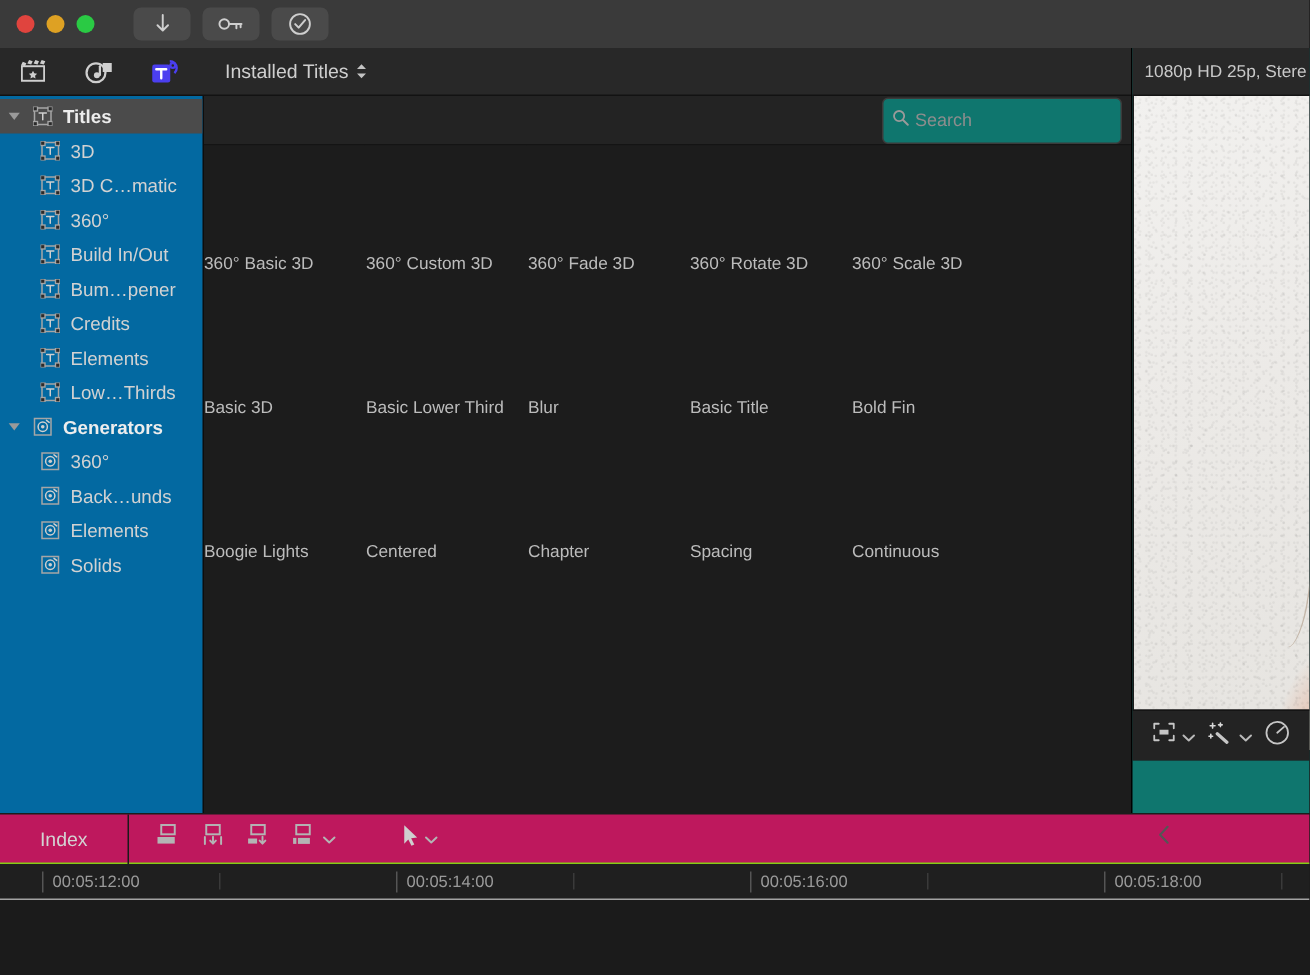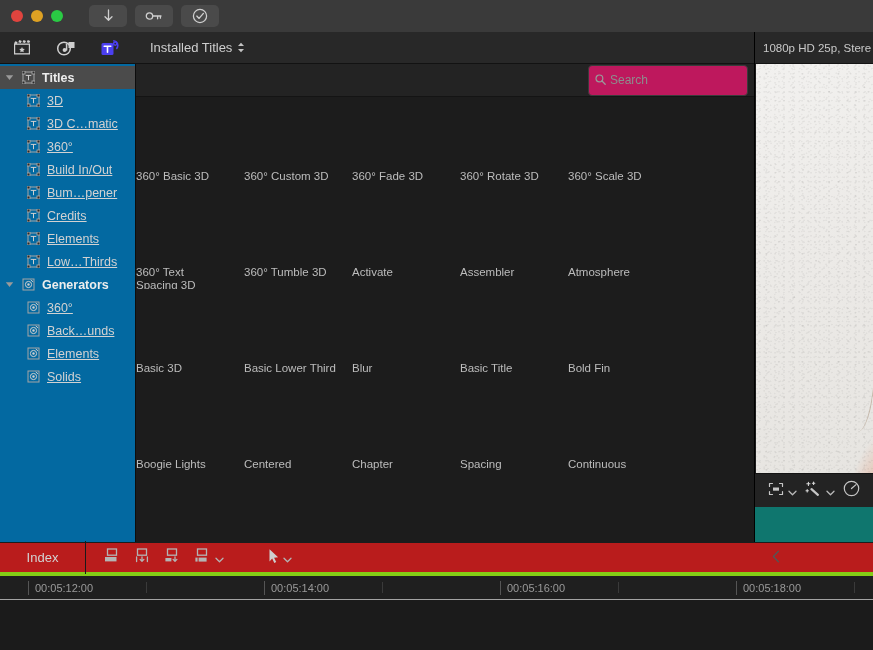--- a/index.html
+++ b/index.html
@@ -55,35 +55,35 @@
     position:absolute; left:0; top:32px; width:136px; height:478px;
     background:#0369a1; border-right:1px solid #0d0d0d;
     padding-top:2px; overflow:hidden;
   }
   .side-row {
     height:23px; display:flex; align-items:center; gap:6px;
     padding-left:4px; color:#d2d2d2; font-size:12.5px; white-space:nowrap;
   }
   .side-row.selected { background:#4b4b4b; }
   .side-row.group { font-weight:bold; color:#ededed; }
-  .side-row.child { padding-left:26px;text-decoration:underline; }
+  .side-row.child { padding-left:26px; }
   .disc {
     width:11px; display:flex; align-items:center; justify-content:center;
   }
   .disc svg{ display:block; }
   .side-ico { width:15px; height:15px; display:flex; align-items:center; justify-content:center; }
 
   
   .searchbar {
     position:absolute; left:136px; top:32px; width:618px; height:33px;
     background:#232323; border-bottom:1px solid #141414;
     display:flex; align-items:center; justify-content:flex-end; padding-right:6px;
   }
   .search-field {
-    width:160px; height:31px; background:#be185d; border:1px solid #3b3b3b;
+    width:160px; height:31px; background:#0f766e; border:1px solid #3b3b3b;
     border-radius:4px; display:flex; align-items:center; gap:4px; padding:0 6px;
   }
   .search-field input {
     background:transparent; border:none; outline:none; color:#d0d0d0;
     font-size:12px; font-family:"Liberation Sans", sans-serif; width:130px;
   }
   .search-field input::placeholder { color:#8d8d8d; }
 
   
   .grid {
@@ -142,21 +142,21 @@
   .viewer-bottom {
     position:absolute; left:0; bottom:0; width:119px; height:34px;
     background:#232323; border-top:1px solid #141414;
     display:flex; align-items:center; gap:8px; padding-left:13px;
   }
   .vb-item { display:flex; align-items:center; gap:4px; }
 
   
   .indexbar {
     position:absolute; left:0; top:543px; width:873px; height:33px;
-    background:#b91c1c; border-bottom:4px solid #84cc16;
+    background:#be185d; border-bottom:1px solid #84cc16;
     display:flex; align-items:center;
   }
   .index-btn {
     width:86px; height:33px; display:flex; align-items:center; justify-content:center;
     color:#d3d3d3; font-size:13px; border-right:1px solid #1a1a1a;
   }
   .tl-tools { display:flex; align-items:center; gap:10px; padding-left:16px; }
   .tl-tool { display:flex; align-items:center; gap:3px; }
   .collapse-chev {
     position:absolute; left:772px; top:50%; transform:translateY(-50%);
@@ -468,43 +468,20 @@
               <div class="thumb"></div>
               <div class="cell-label">360° Fade 3D</div>
             </div>
             <div class="cell">
               <div class="thumb"></div>
               <div class="cell-label">360° Rotate 3D</div>
             </div>
             <div class="cell">
               <div class="thumb"></div>
               <div class="cell-label">360° Scale 3D</div>
-            </div>
-          </div>
-          <div class="grid-row">
-            <div class="cell">
-              <div class="thumb"></div>
-              <div class="cell-label">360° Text
-Spacing 3D</div>
-            </div>
-            <div class="cell">
-              <div class="thumb"></div>
-              <div class="cell-label">360° Tumble 3D</div>
-            </div>
-            <div class="cell">
-              <div class="thumb"></div>
-              <div class="cell-label">Activate</div>
-            </div>
-            <div class="cell">
-              <div class="thumb"></div>
-              <div class="cell-label">Assembler</div>
-            </div>
-            <div class="cell">
-              <div class="thumb"></div>
-              <div class="cell-label">Atmosphere</div>
             </div>
           </div>
           <div class="grid-row">
             <div class="cell">
               <div class="thumb"></div>
               <div class="cell-label">Basic 3D</div>
             </div>
             <div class="cell">
               <div class="thumb"></div>
               <div class="cell-label">Basic Lower Third</div>

